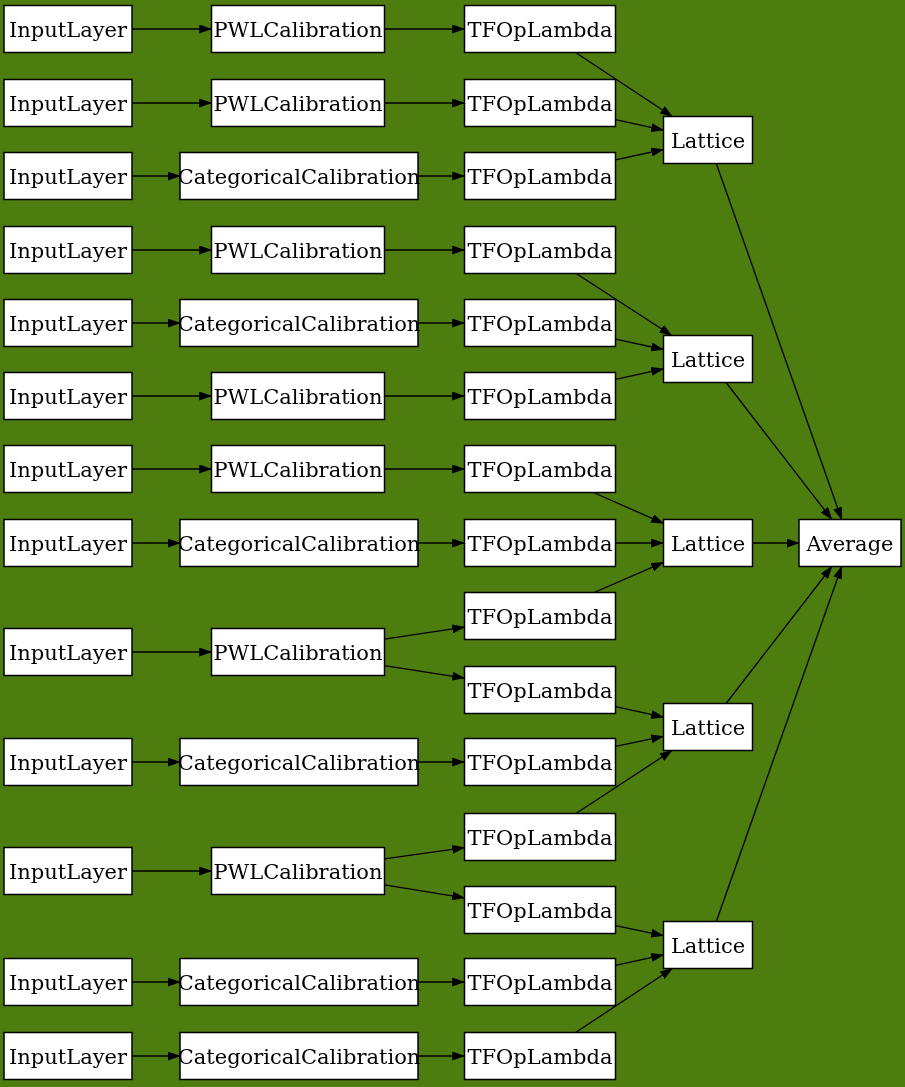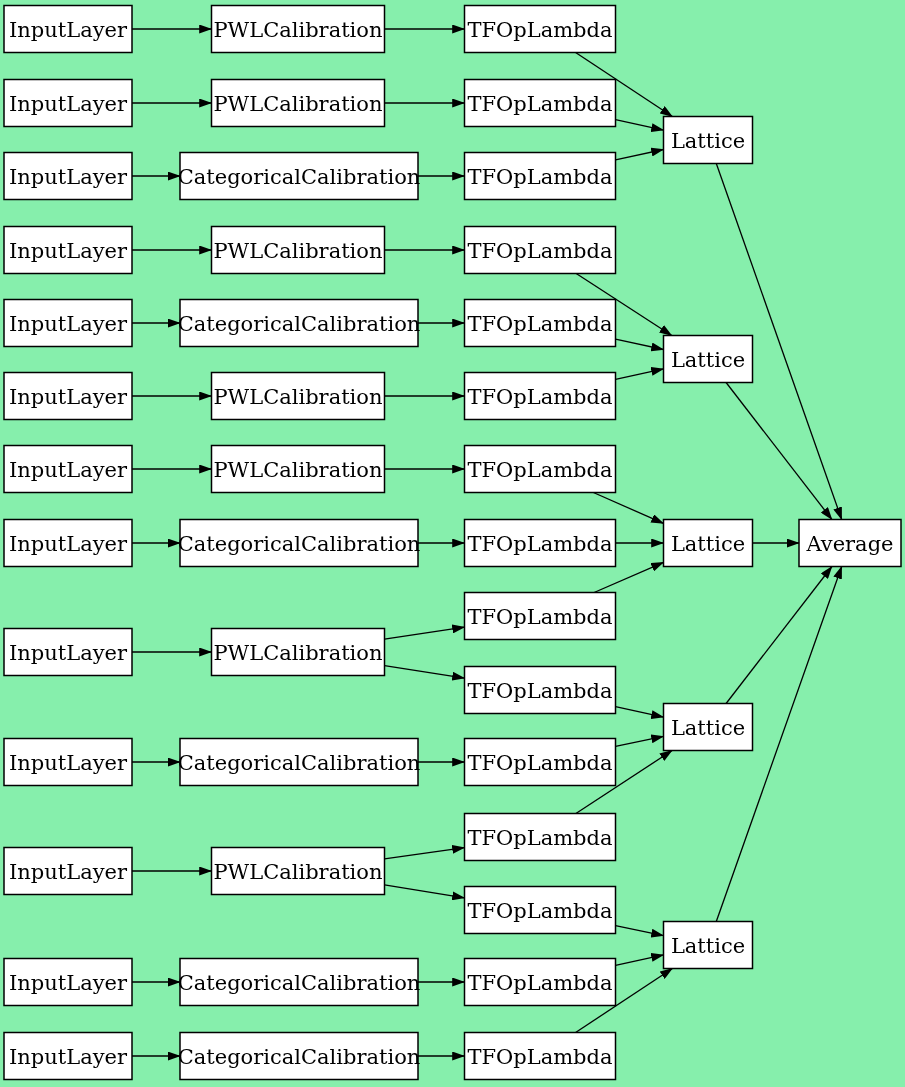--- a/index.html
+++ b/index.html
@@ -4,21 +4,21 @@
 <style>
   html, body {
     margin: 0;
     padding: 0;
     background: #ffffff;
   }
   #canvas {
     position: relative;
     width: 905px;
     height: 1087px;
-    background: #86efac;
+    background: #4d7c0f;
     overflow: hidden;
   }
   svg text {
     font-family: "DejaVu Serif", "Liberation Serif", serif;
     font-size: 21px;
     fill: #000000;
   }
   svg rect.node-box {
     fill: #ffffff;
     stroke: #000000;

